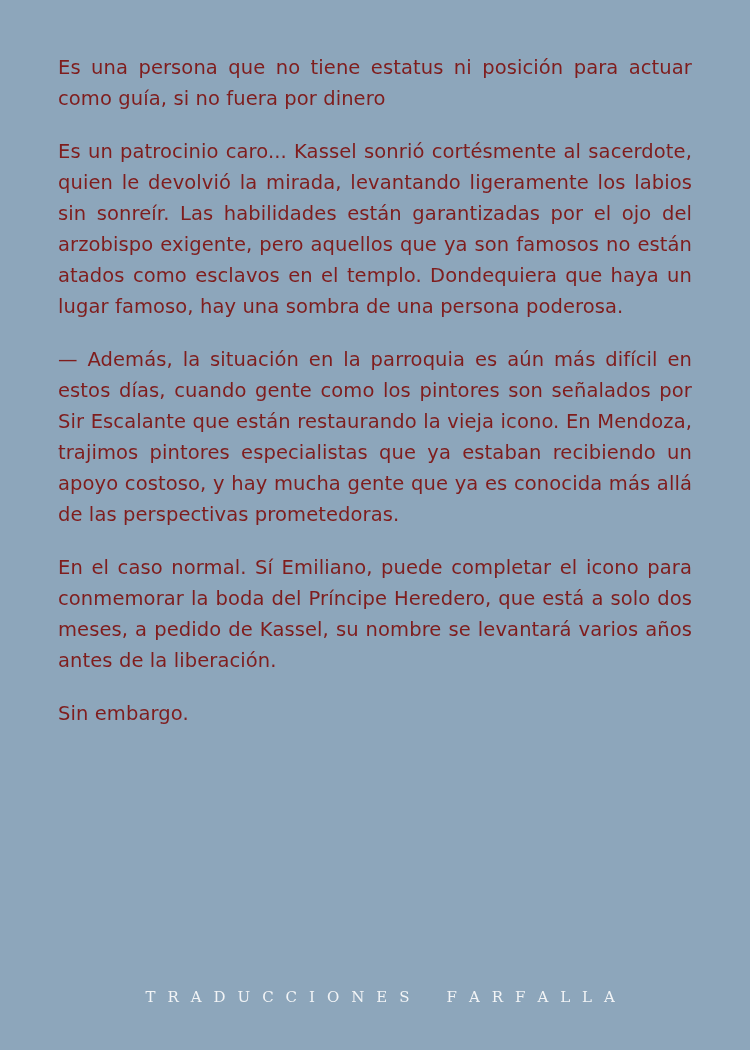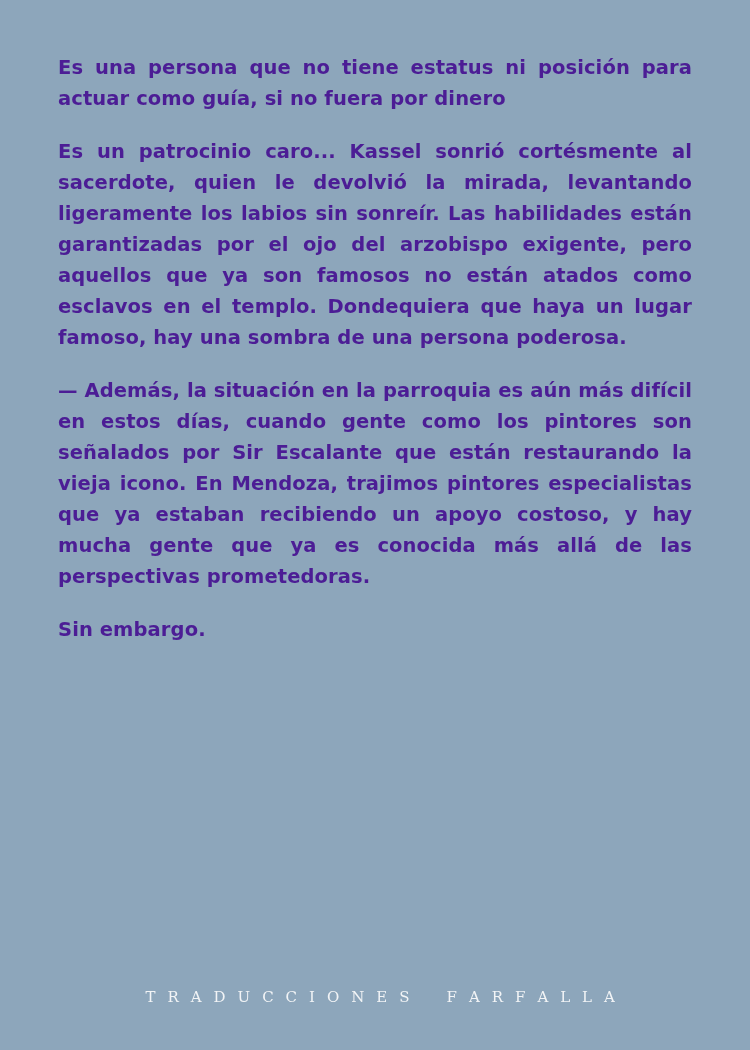--- a/index.html
+++ b/index.html
@@ -24,25 +24,24 @@
     flex-direction: column;
   }
   .content {
     flex: 1 1 auto;
   }
   .para {
     font-size: 19.5px;
     line-height: 31px;
     text-align: justify;
     margin: 0 0 22px 0;
-    color: #4c1d95;
+    color: #7f1d1d;
     letter-spacing: 0.1px;
     -webkit-hyphens: none;
     hyphens: none;
-    font-weight: bold;
   }
   .para:last-child {
     margin-bottom: 8px;
   }
   .footer {
     position: absolute;
     left: 14px;
     right: 0;
     bottom: 44px;
     text-align: center;
@@ -56,18 +55,19 @@
   }
 </style>
 </head>
 <body>
 
 <div class="page">
   <div class="content">
     <p class="para">Es una persona que no tiene estatus ni posición para actuar como guía, si no fuera por dinero</p>
     <p class="para">Es un patrocinio caro... Kassel sonrió cortésmente al sacerdote, quien le devolvió la mirada, levantando ligeramente los labios sin sonreír. Las habilidades están garantizadas por el ojo del arzobispo exigente, pero aquellos que ya son famosos no están atados como esclavos en el templo. Dondequiera que haya un lugar famoso, hay una sombra de una persona poderosa.</p>
     <p class="para">— Además, la situación en la parroquia es aún más difícil en estos días, cuando gente como los pintores son señalados por Sir Escalante que están restaurando la vieja icono. En Mendoza, trajimos pintores especialistas que ya estaban recibiendo un apoyo costoso, y hay mucha gente que ya es conocida más allá de las perspectivas prometedoras.</p>
+    <p class="para">En el caso normal. Sí Emiliano, puede completar el icono para conmemorar la boda del Príncipe Heredero, que está a solo dos meses, a pedido de Kassel, su nombre se levantará varios años antes de la liberación.</p>
     <p class="para">Sin embargo.</p>
   </div>
   <div class="footer">
     <span class="footer-text">T R A D U C C I O N E S    F A R F A L L A</span>
   </div>
 </div>
 
 </body></html>

